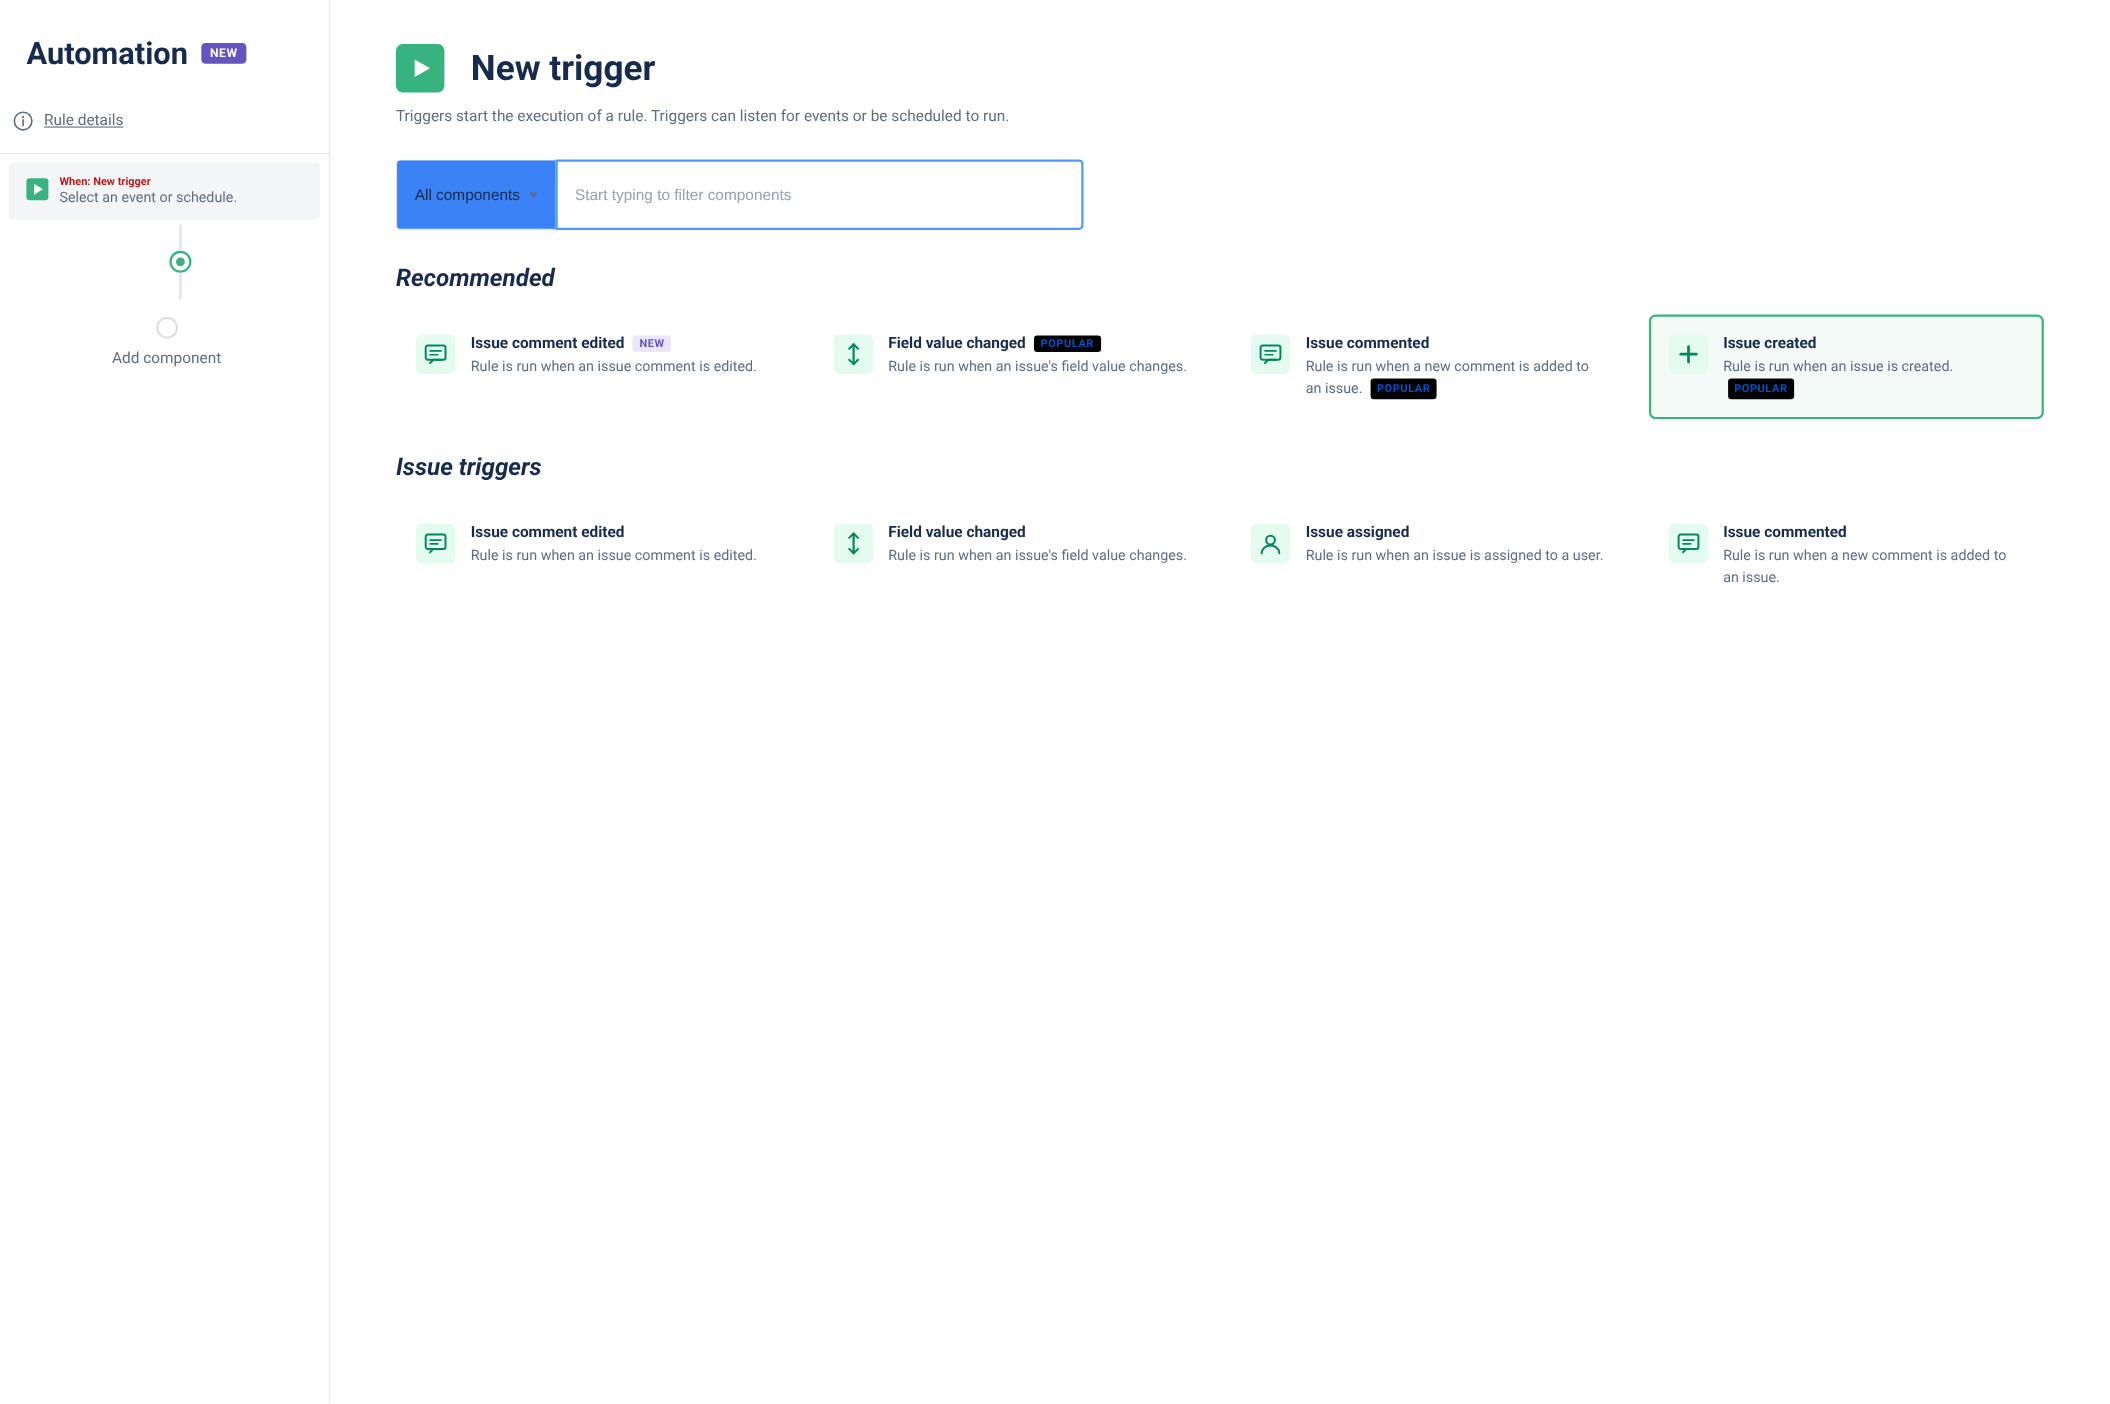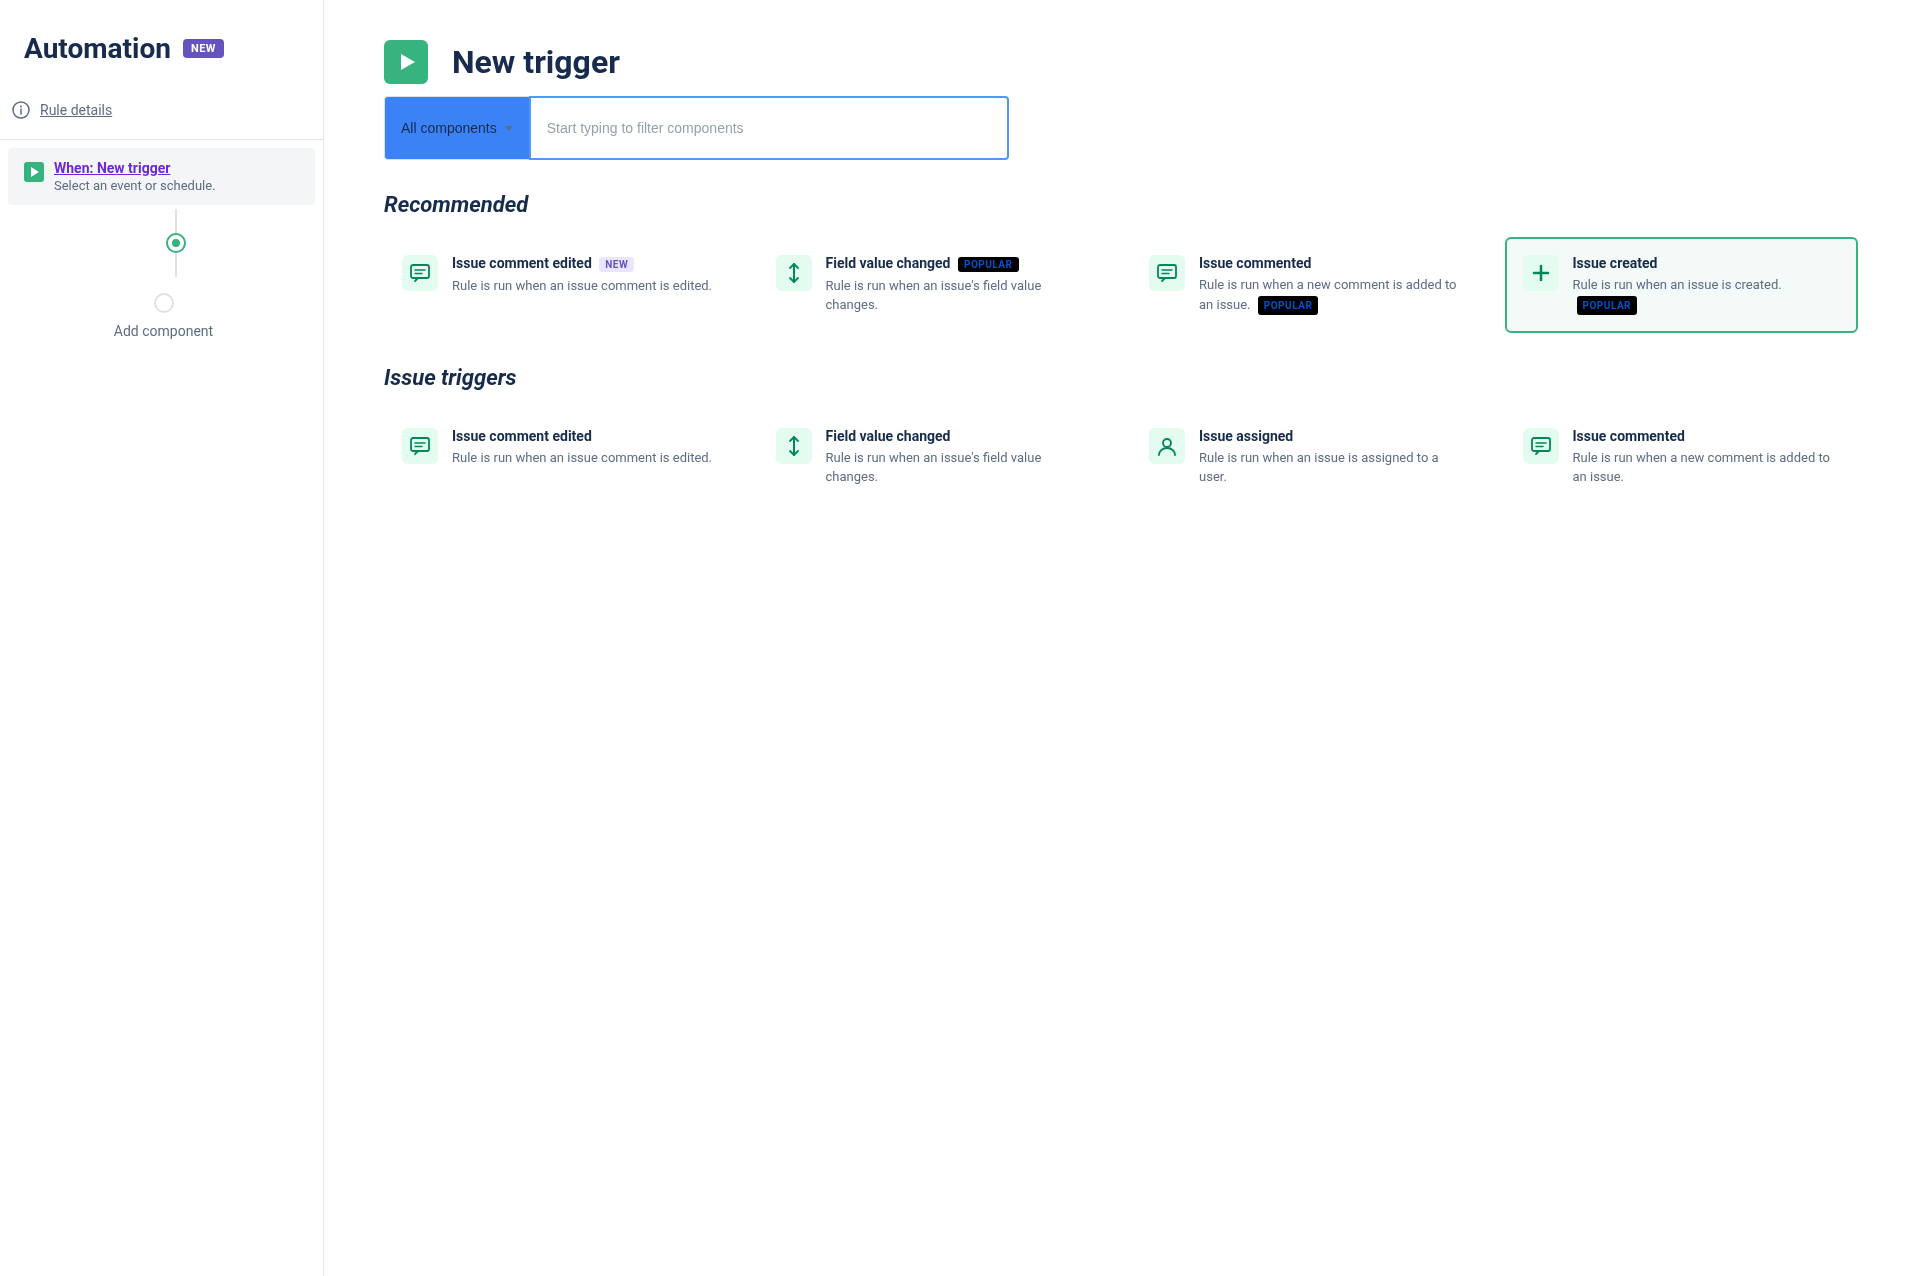--- a/index.html
+++ b/index.html
@@ -8,21 +8,21 @@
       background: #fff;
       color: #172b4d;
       font-size: 14px;
     }
     .layout {
       display: flex;
       min-height: 100vh;
     }
     
     .sidebar {
-      width: 324px;
+      width: 300px;
       padding: 32px 0;
       border-right: 1px solid #e4e6ea;
       flex-shrink: 0;
     }
     .app-title-row {
       display: flex;
       align-items: center;
       gap: 12px;
       padding: 0 24px 24px;
     }
@@ -83,23 +83,22 @@
       content: '';
       width: 0;
       height: 0;
       border-top: 5px solid transparent;
       border-bottom: 5px solid transparent;
       border-left: 8px solid #fff;
       margin-left: 2px;
     }
     .sidebar-item-text .item-title {
       font-weight: 700;
-      font-size: 14px;
-      color: #6d28d9;
-      text-decoration: underline;
+      font-size: 10px;
+      color: #b91c1c;
     }
     .sidebar-item-text .item-subtitle {
       font-size: 13px;
       color: #5e6c84;
       margin-top: 2px;
     }
     .sidebar-connector {
       display: flex;
       flex-direction: column;
       align-items: center;
@@ -340,20 +339,21 @@
       <span>Add component</span>
     </div>
   </aside>
 
   <main class="main-content">
     <div class="page-header">
       <div class="trigger-icon-large"></div>
       <h2 class="page-title">New trigger</h2>
     </div>
 
+    <p class="page-description">Triggers start the execution of a rule. Triggers can listen for events or be scheduled to run.</p>
 
     <div class="filter-row">
       <button class="dropdown-btn">
         <span>All components</span>
         <span class="chevron"></span>
       </button>
       <input class="filter-input" type="text" placeholder="Start typing to filter components" style="">
     </div>
 
     <div>

